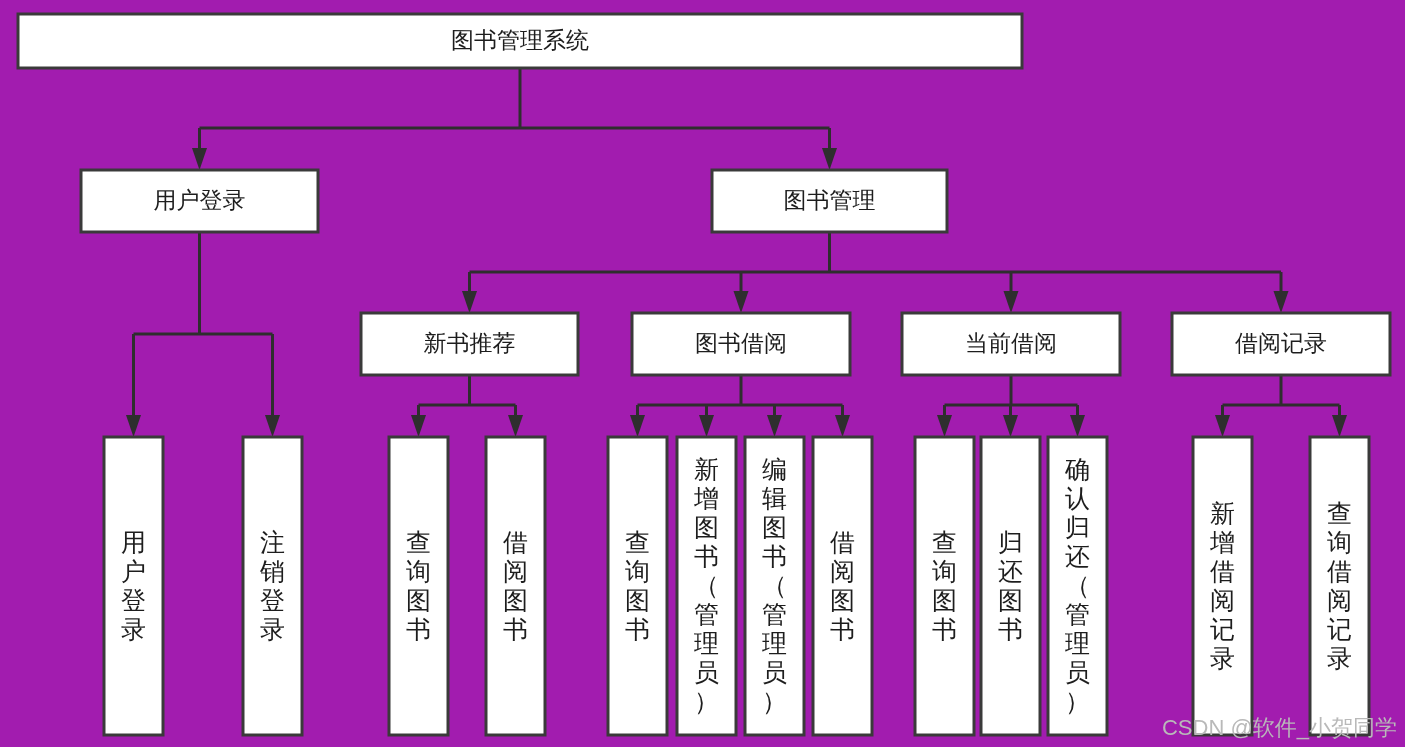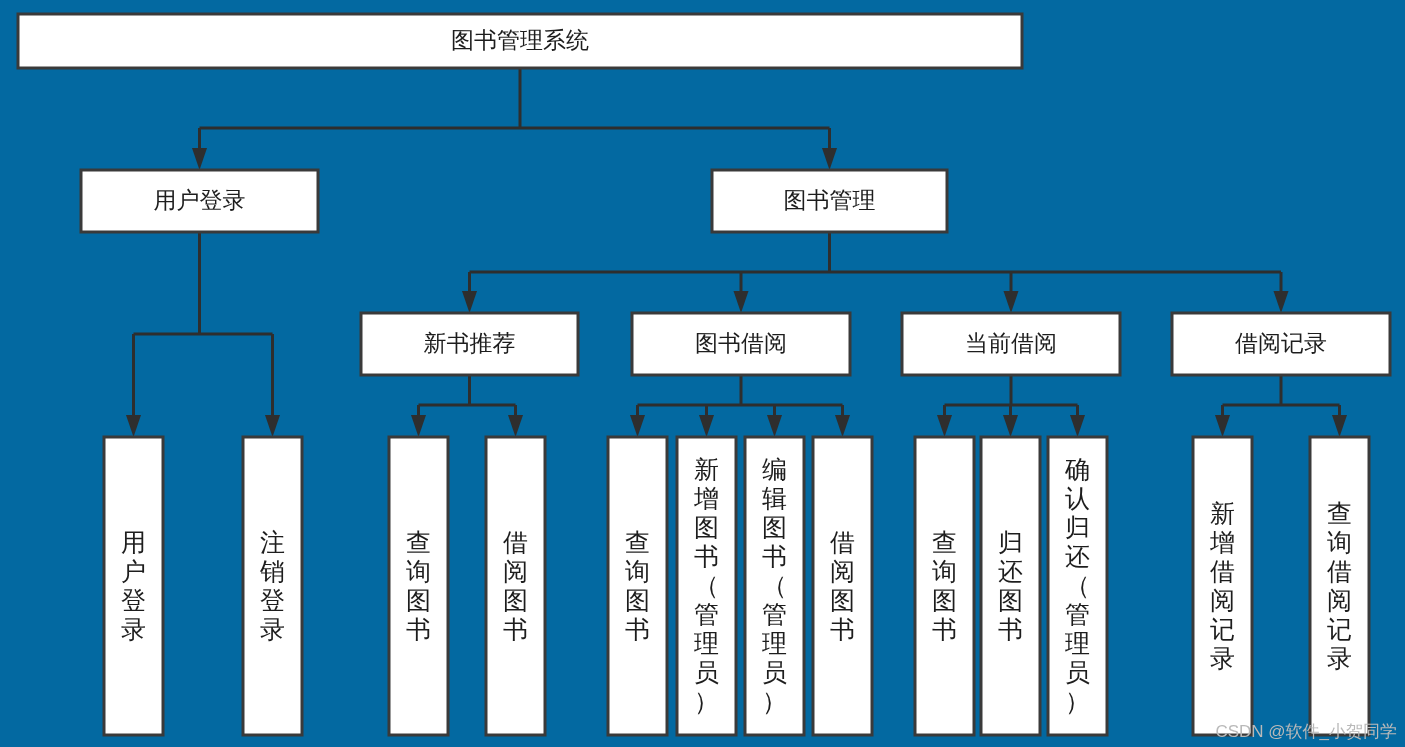--- a/index.html
+++ b/index.html
@@ -8,21 +8,21 @@
     padding: 0;
     background: #ffffff;
   }
   body {
     font-family: "Liberation Sans", "DejaVu Sans", sans-serif;
   }
   #diagram-root {
     position: relative;
     width: 1405px;
     height: 747px;
-    background: #0369a1;
+    background: #a21caf;
     overflow: hidden;
   }
   svg.diagram-canvas {
     position: absolute;
     left: 0;
     top: 0;
     width: 1405px;
     height: 747px;
     display: block;
   }
@@ -52,21 +52,21 @@
     fill: #1d1d1d;
     font-family: "Liberation Sans", "DejaVu Sans", sans-serif;
     font-size: 25px;
     text-anchor: middle;
   }
   .watermark-text {
     position: absolute;
     right: 8px;
     bottom: 4px;
     font-family: "Liberation Sans", "DejaVu Sans", sans-serif;
-    font-size: 17px;
+    font-size: 22px;
     color: #b9b9b9;
     white-space: nowrap;
     user-select: none;
   }
 </style>
 </head>
 <body>
 
 <div id="diagram-root">
   <svg class="diagram-canvas" viewBox="0 0 1405 747">

